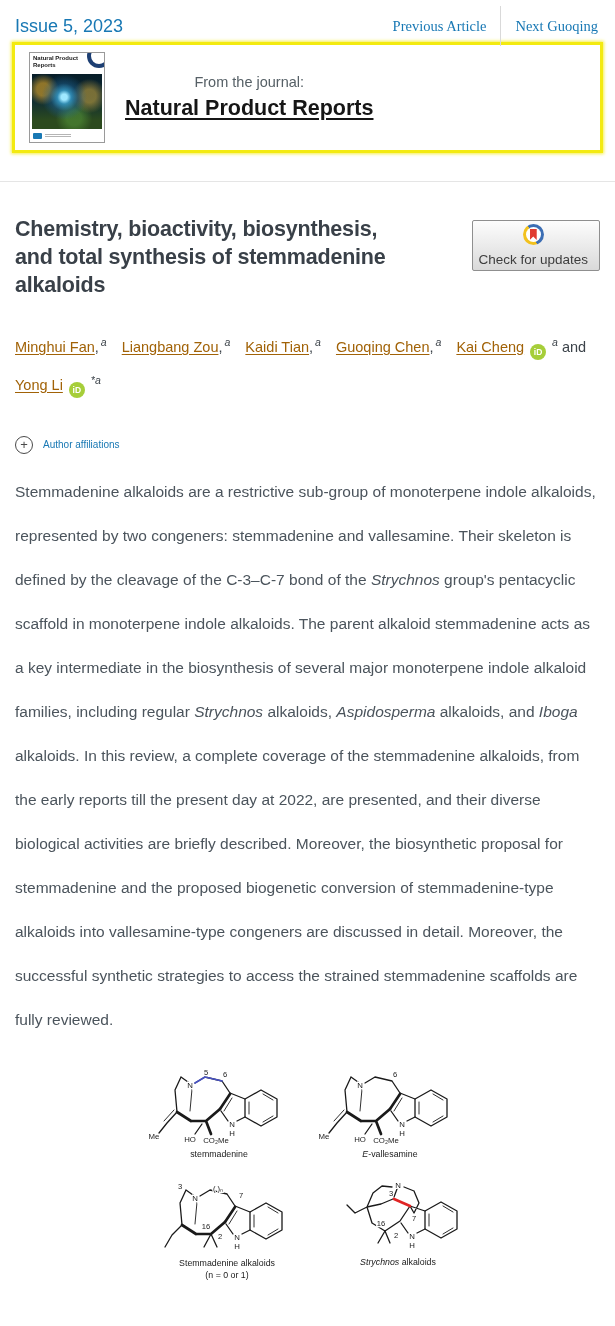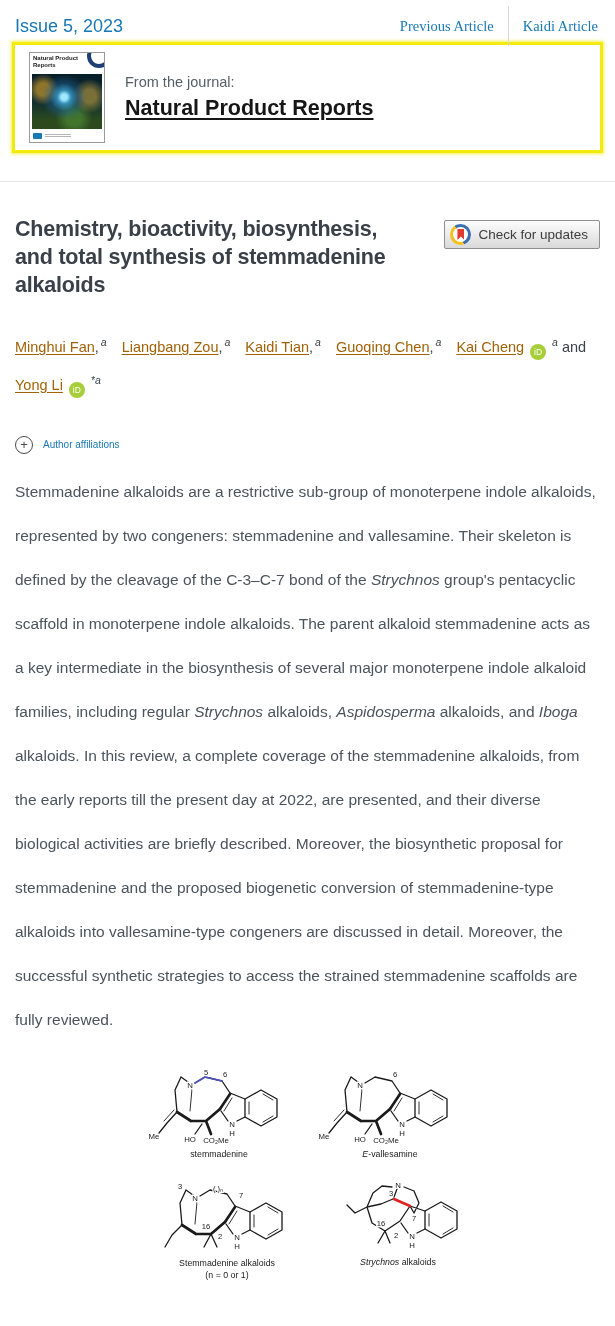--- a/index.html
+++ b/index.html
@@ -25,41 +25,41 @@
       radial-gradient(circle at 46% 42%, #9fe8ff 0 6%, rgba(60,170,220,.75) 14%, rgba(30,100,150,.45) 28%, transparent 46%),
       radial-gradient(circle at 16% 28%, rgba(214,160,40,.65) 0 9%, transparent 22%),
       radial-gradient(circle at 82% 40%, rgba(210,170,60,.55) 0 10%, transparent 26%),
       radial-gradient(circle at 60% 80%, rgba(90,160,60,.5) 0 12%, transparent 30%),
       linear-gradient(to top, #2c4a1e 0 16%, #0d2a35 55%, #071d28 100%);
   }
   .cover-bottom { height:13px; display:flex; align-items:center; gap:3px; padding-left:3px; }
   .cover-logo { width:9px; height:6px; background:#1878b4; border-radius:1px; }
   .cover-lines { display:flex; flex-direction:column; gap:1px; }
   .cover-lines i { display:block; width:26px; height:1px; background:#b5b5b5; }
-  .from-journal { font-size:14.5px; color:#566066; margin:0 0 6px 0; }
+  .from-journal { font-size:14.5px; color:#566066; margin:0 0 6px 0;text-align:center; }
   .journal-link { font-size:21.5px; font-weight:bold; color:#161616; text-decoration:underline; text-underline-offset:3px; text-decoration-thickness:2px; cursor:pointer; }
 
   .page-divider { border:none; border-top:1px solid #e5e5e5; margin:28px 0 0 0; }
 
   .content { padding:0 15px; }
 
   
   .article-head { display:flex; margin-top:33px; }
   h1.title { font-size:21.5px; line-height:28px; color:#394048; font-weight:bold; margin:0; width:405px; letter-spacing:-0.2px; }
-  .check-btn { margin-left:auto; align-self:flex-start; display:flex; align-items:center; gap:7px; border:1px solid #8f8f8f; border-radius:2px; background:linear-gradient(#fdfdfd,#d9d9d9); padding:3px 11px 3px 5px; font-size:13.5px; color:#3d3d3d; cursor:pointer; margin-top:5px; }
+  .check-btn { margin-left:auto; align-self:flex-start; display:flex; align-items:center; gap:7px; border:1px solid #8f8f8f; border-radius:2px; background:linear-gradient(#fdfdfd,#d9d9d9); padding:3px 11px 3px 5px; font-size:13.5px; color:#3d3d3d; cursor:pointer; margin-top:5px;flex-direction:column; }
   .cm-icon { width:21px; height:21px; border-radius:50%; background:conic-gradient(from 160deg, #f2c11e 0 165deg, #3c6eb4 165deg 360deg); position:relative; flex-shrink:0; }
   .cm-icon::before { content:""; position:absolute; inset:3px; background:#fff; border-radius:50%; }
   .cm-icon::after { content:""; position:absolute; left:7px; top:5px; width:7px; height:11px; background:#e03c31; clip-path:polygon(0 0,100% 0,100% 100%,50% 68%,0 100%); }
 
   
   .authors { margin-top:27px; font-size:14.5px; line-height:33px; color:#3c434a; }
   .author-item { white-space:nowrap; margin-right:11px; }
   .author-link { color:#a16207; text-decoration:underline; text-underline-offset:2px; cursor:pointer; }
   sup.aff { font-style:italic; font-size:10.5px; color:#3c434a; margin-left:2px; }
-  .orcid { display:inline-flex; width:16px; height:16px; border-radius:50%; background:#a6ce39; color:#fff; font-size:8.5px; font-weight:normal; align-items:center; justify-content:center; vertical-align:-3px; margin:0 4px 0 6px; font-style:normal; cursor:pointer; }
+  .orcid { display:inline-flex; width:16px; height:16px; border-radius:50%; background:#a6ce39; color:#fff; font-size:8.5px; font-weight:bold; align-items:center; justify-content:center; vertical-align:-3px; margin:0 4px 0 6px; font-style:normal; cursor:pointer; }
 
   
   .affil-row { margin-top:34px; display:flex; align-items:center; gap:10px; cursor:pointer; }
   .plus-circle { width:18px; height:18px; border:1px solid #4a4a4a; border-radius:50%; display:grid; place-items:center; font-size:13px; color:#4a4a4a; line-height:0; font-weight:400; }
   .affil-link { color:#1878b4; font-size:10px; }
 
   
   h2.abstract-h { font-size:23px; color:#101418; margin:44px 0 0 0; font-weight:bold; }
   .covering { margin:26px 0 0 0; font-size:15.5px; color:#4b545c; }
   .abstract-text { margin:16px 0 0 0; font-size:15.5px; line-height:44px; color:#4b545c; }
@@ -76,21 +76,21 @@
   .bt { stroke:#1a1a1a; stroke-width:0.9; fill:none; stroke-linecap:round; }
 </style>
 </head>
 <body>
 
 <div class="top-nav">
   <a class="issue-link">Issue 5, 2023</a>
   <div class="nav-right">
     <a class="nav-link">Previous Article</a>
     <div class="nav-divider"></div>
-    <a class="nav-link" style="padding-right:2px;">Kaidi Article</a>
+    <a class="nav-link" style="padding-right:2px;">Next Guoqing</a>
   </div>
 </div>
 
 <div class="banner">
   <div class="cover">
     <div class="cover-top">
       <div class="cover-title">Natural Product Reports</div>
       <div class="cover-arc"></div>
     </div>
     <div class="cover-img"></div>

